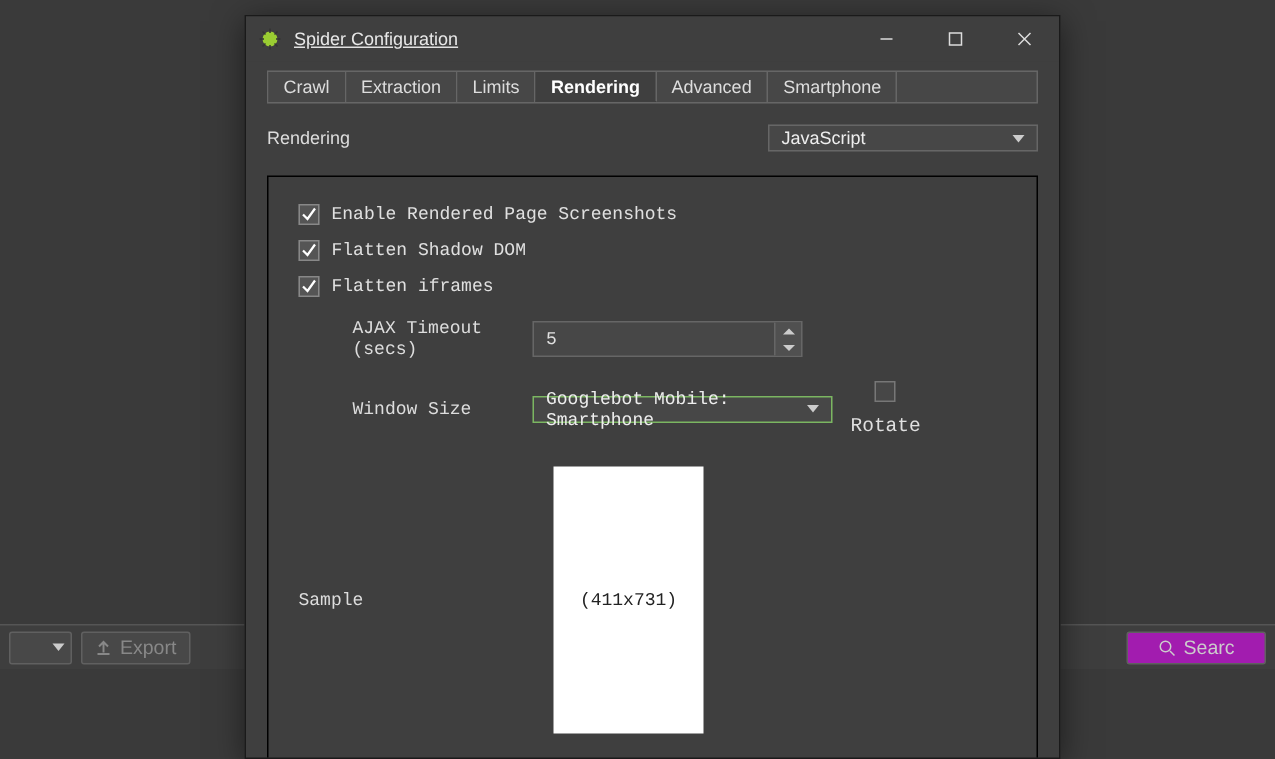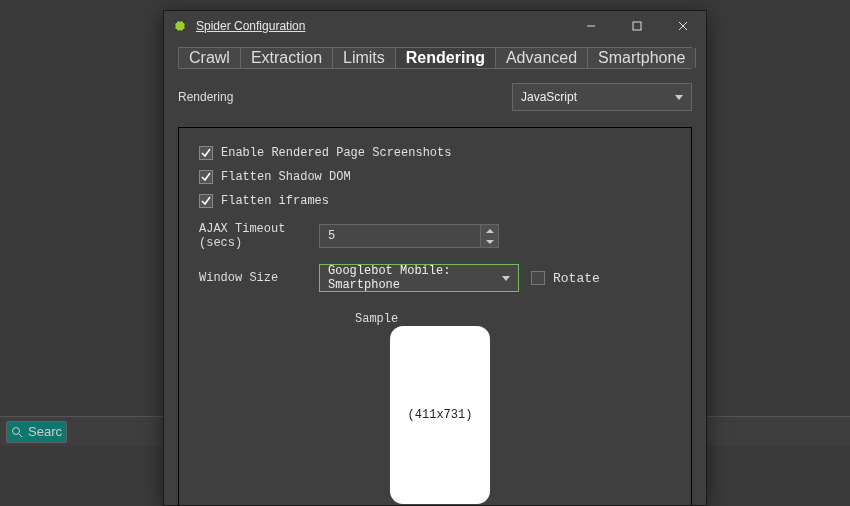--- a/index.html
+++ b/index.html
@@ -28,22 +28,22 @@
   width: 42px; height: 22px; background: #484848;
   border: 1px solid #606060; border-radius: 2px;
   display: flex; align-items: center; justify-content: flex-end; padding-right: 4px;
 }
 .bg-btn {
   height: 22px; background: #484848; border: 1px solid #606060;
   border-radius: 2px; padding: 0 8px; display: flex; align-items: center; gap: 5px;
   color: #888;
 }
 .bg-search {
-  height: 22px; background: #0f766e; border: 1px solid #606060;
-  border-radius: 2px; padding: 0 4px; display: flex; align-items: center; gap: 5px;
+  height: 22px; background: #a21caf; border: 1px solid #606060;
+  border-radius: 2px; padding: 0 20px; display: flex; align-items: center; gap: 5px;
   color: #ccc;
 }
 .dialog {
   position: absolute;
   left: 163px; top: 10px;
   width: 544px; height: 496px;
   background: #3f3f3f;
   border: 1px solid #1a1a1a;
   box-shadow: 0 4px 20px rgba(0,0,0,.5);
   display: flex;
@@ -68,83 +68,94 @@
 .dialog-body { padding: 6px 14px 14px 14px; flex: 1; overflow: hidden; }
 .tabs {
   display: flex;
   border: 1px solid #666;
   background: #474747;
   height: 22px;
 }
 .tab {
   padding: 0 10px;
   line-height: 20px;
-  font-size: 16px;
+  font-size: 12px;
   color: #ddd;
   border-right: 1px solid #666;
   background: #474747;
 }
 .tab.active {
   background: #3f3f3f;
   font-weight: 600;
   color: #fff;
   border-bottom: 1px solid #3f3f3f;
   position: relative;
   top: 0;
 }
 .row {
   display: flex; align-items: center;
   margin-top: 14px;
 }
 .row label.lead { width: 150px; color: #ddd; font-size: 12px; }
 .select {
-  flex: 1; max-width: 180px; height: 28px;
+  flex: 1; max-width: 180px; height: 18px;
   background: #474747; border: 1px solid #666;
   display: flex; align-items: center; padding: 0 8px;
   font-size: 12px; color: #eee; justify-content: space-between;
 }
 .select.green { border: 1px solid #7bb661; max-width: 200px; gap: 16px; }
 .caret { width: 0; height: 0; border-left: 4px solid transparent; border-right: 4px solid transparent; border-top: 5px solid #ccc; }
 .group {
   margin-top: 16px;
   border: 1px solid #000000;
   padding: 18px 20px 20px 20px;
   font-family: Liberation Mono, monospace;
 }
 .chk-row { display: flex; align-items: center; gap: 8px; margin-bottom: 10px; font-size: 12px; }
 .chk {
   width: 14px; height: 14px; background: #555; border: 1px solid #888;
   display: inline-flex; align-items: center; justify-content: center;
 }
 .chk svg { width: 10px; height: 10px; }
-.form-row { display: flex; align-items: center; margin-top: 14px; }
+.form-row { display: flex; align-items: center; margin-top: 14px; margin-left: 36px; }
 .form-row .fl { width: 120px; font-size: 12px; color: #ddd; }
 .num-input {
   width: 180px; height: 24px; background: #474747; border: 1px solid #666;
   display: flex; align-items: center;
 }
 .num-input .val { flex: 1; padding: 0 8px; font-size: 12px; }
 .num-input .spin { width: 18px; height: 100%; background: #505050; border-left: 1px solid #666; display: flex; flex-direction: column; }
 .num-input .spin div { flex: 1; display: flex; align-items: center; justify-content: center; }
 .arrow-up { width:0;height:0;border-left:4px solid transparent;border-right:4px solid transparent;border-bottom:4px solid #ccc; }
 .arrow-down { width:0;height:0;border-left:4px solid transparent;border-right:4px solid transparent;border-top:4px solid #ccc; }
-.rotate-row { display: flex; align-items: center; gap: 8px; margin-left: 12px; }
+.rotate-row { display: flex; align-items: center; gap: 8px; margin-left: 12px; flex-direction: column; }
 .rotate-chk { width: 14px; height: 14px; background: #474747; border: 1px solid #777; }
-.sample-row { display: flex; align-items: center; margin-top: 20px; flex-direction: column; }
+.sample-row { display: flex; align-items: center; margin-top: 20px; }
 .sample-label { width: 160px; font-size: 12px; color: #ddd; }
 .sample-box {
   width: 100px; height: 178px; background: #fff; color: #222;
   display: flex; align-items: center; justify-content: center;
-  font-size: 12px; margin-left: 10px; border-radius: 13px;
+  font-size: 12px; margin-left: 10px;
 }
 </style>
 </head>
 <body>
 
 <div class="bg-toolbar">
+  <div class="bg-left">
+    <div class="bg-combo">
+        <span class="caret"></span>
+      </div>
+    <div class="bg-btn">
+      <svg width="12" height="12" viewBox="0 0 12 12">
+          <path d="M6 9V2M3 5l3-3 3 3M2 10h8" stroke="#888" stroke-width="1.3" fill="none"></path>
+        </svg>
+      <span>Export</span>
+    </div>
+  </div>
   <div class="bg-search">
     <svg width="12" height="12" viewBox="0 0 12 12">
         <circle cx="5" cy="5" r="3.5" stroke="#ccc" fill="none"></circle>
         <path d="M8 8l3 3" stroke="#ccc"></path>
       </svg>
     <span>Searc</span>
   </div>
 </div>
 
 <div class="dialog">

